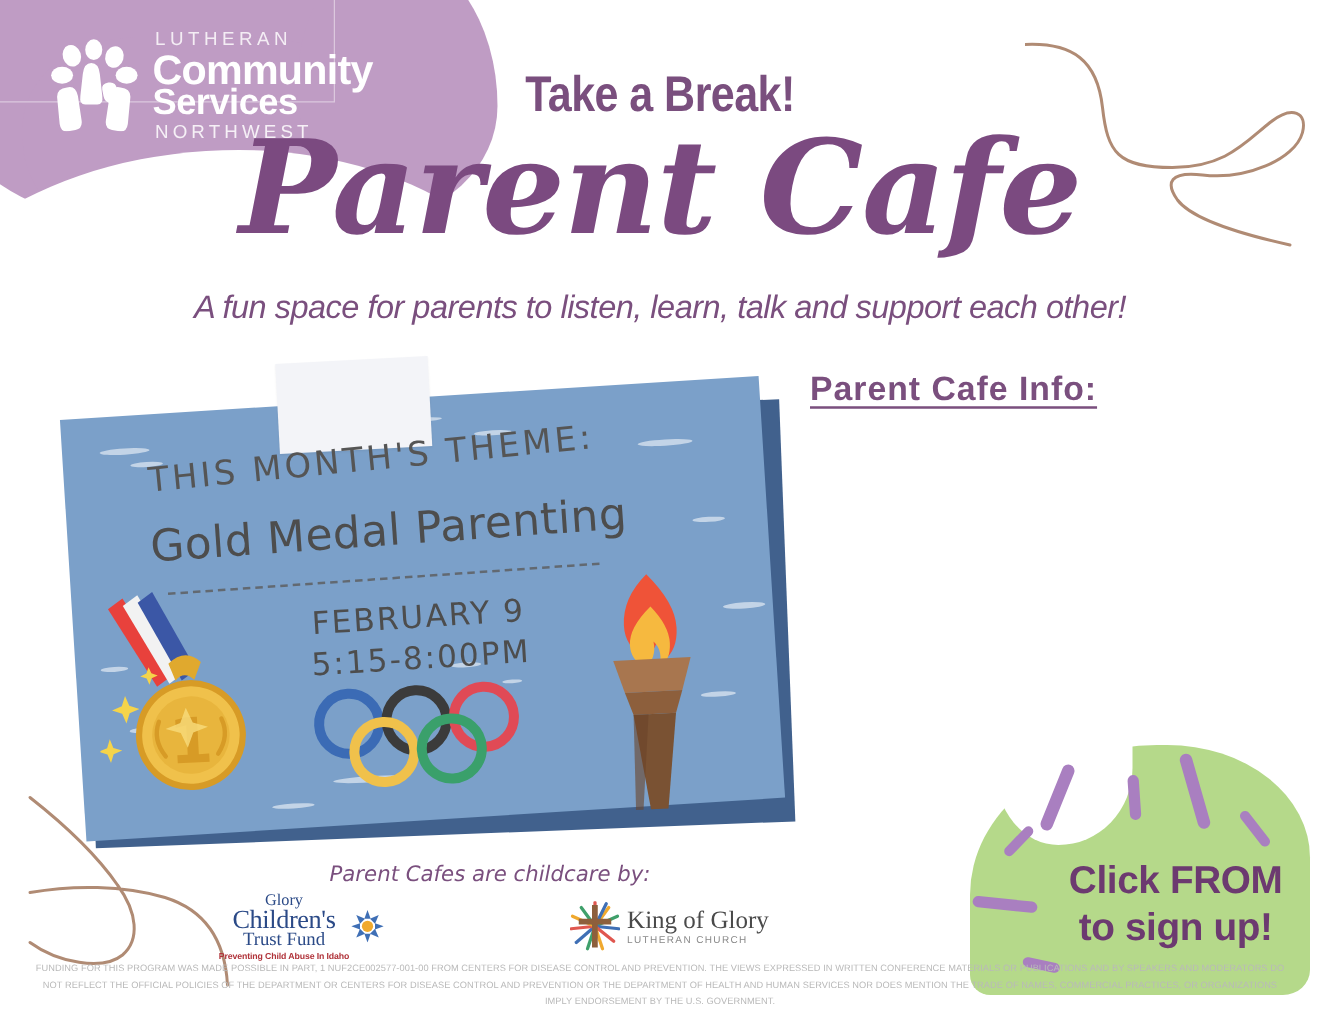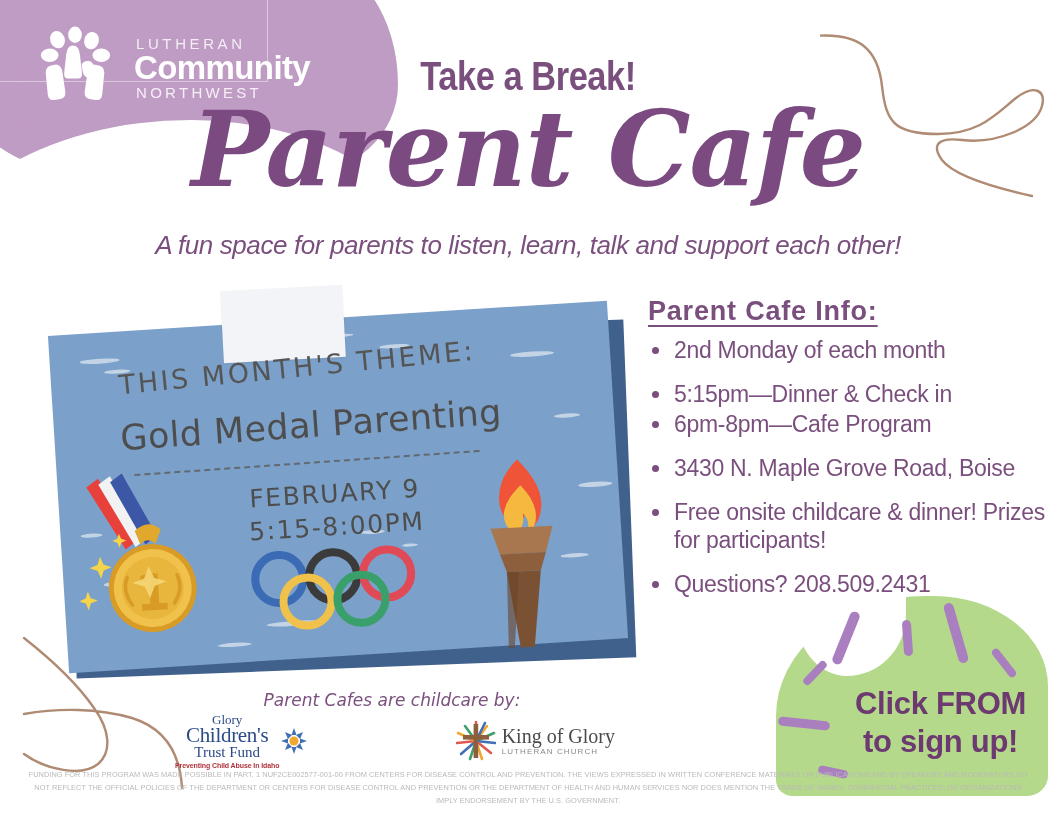--- a/index.html
+++ b/index.html
@@ -73,24 +73,24 @@
     z-index: 3;
   }
 
   .swirl { position: absolute; z-index: 1; }
   .swirl-tr { right: -4px; top: -6px; }
   .swirl-bl { left: -10px; bottom: 24px; }
 
   
   .logo-wrap {
     position: absolute;
-    left: 36px; top: 4px;
+    left: 36px; top: 20px;
     width: 268px; height: 96px;
     z-index: 5;
-    display: flex; align-items: flex-end; gap: 20px;
+    display: flex; align-items: center; gap: 8px;
   }
   .logo-frame {
     position: absolute; left: -4px; top: -4px;
     width: 272px; height: 86px;
     border: 1px solid rgba(255,255,255,0.45);
     z-index: 4;
   }
   .logo-mark { width: 78px; height: 74px; flex: 0 0 auto; }
   .logo-text { color: #ffffff; line-height: 1; }
   .logo-l1 {
@@ -357,20 +357,21 @@
         <ellipse cx="67" cy="30" rx="9" ry="7"></ellipse>
         <path d="M38 20 q6 0 7 9 l2 18 q1 7 -4 7 h-10 q-5 0 -4 -7 l2 -18 q1 -9 7 -9z"></path>
         <path d="M18 40 q7 -2 9 7 l3 20 q1 7 -5 8 l-6 1 q-6 1 -7 -6 l-2 -21 q-1 -8 8 -9z"></path>
         <path d="M62 40 q9 1 8 9 l-2 21 q-1 7 -7 6 l-6 -1 q-6 -1 -5 -8 l3 -20 q2 -9 9 -7z"></path>
         <path d="M52 36 q6 -1 7 5 l1 6 q1 6 -5 6 q-6 0 -7 -6 l-1 -5 q-1 -5 5 -6z"></path>
       </g>
     </svg>
     <div class="logo-text">
       <div class="logo-l1">LUTHERAN</div>
       <div class="logo-l2">Community</div>
+      <div class="logo-l3">Services</div>
       <div class="logo-l4">NORTHWEST</div>
     </div>
   </div>
 
   <div class="take-break">Take a Break!</div>
   <div class="parent-cafe">Parent Cafe</div>
   <div class="tagline">A fun space for parents to listen, learn, talk and support each other!</div>
 
   <div class="card-shadow"></div>
   <div class="blue-card">
@@ -429,28 +430,20 @@
     <path d="M60 4 q22 24 22 44 q0 18 -12 26 q8 -20 -4 -32 q4 20 -10 28 q-16 -8 -16 -26 q0 -22 20 -40z" fill="#ef5338"></path>
     <path d="M62 30 q14 16 14 30 q0 14 -10 20 q5 -14 -3 -22 q2 14 -8 20 q-11 -6 -11 -18 q0 -14 18 -30z" fill="#f6b93f"></path>
     <path d="M30 72 h62 l-8 26 h-46 z" fill="#a8764f"></path>
     <path d="M38 98 h46 l-6 18 h-34 z" fill="#8d5f3c"></path>
     <path d="M44 116 h34 l-10 76 h-14 z" fill="#7a5233"></path>
     <path d="M44 116 h12 l-8 76 h-6 z" fill="#6a4529" opacity="0.6"></path>
   </svg>
 
   <div class="info">
     <div class="info-title">Parent Cafe Info:</div>
-    <ul class="info-list">
-      <li>2nd Monday of each month</li>
-      <li class="tight">5:15pm—Dinner &amp; Check in</li>
-      <li>6pm-8pm—Cafe Program</li>
-      <li>3430 N. Maple Grove Road, Boise</li>
-      <li>Free onsite childcare &amp; dinner! Prizes for participants!</li>
-      <li>Questions? 208.509.2431</li>
-    </ul>
   </div>
 
   <div class="click-here">
     <div>Click FROM</div>
     <div>to sign up!</div>
   </div>
 
   <div class="sponsor-head">Parent Cafes are childcare by:</div>
   <div class="sponsor-row">
 

